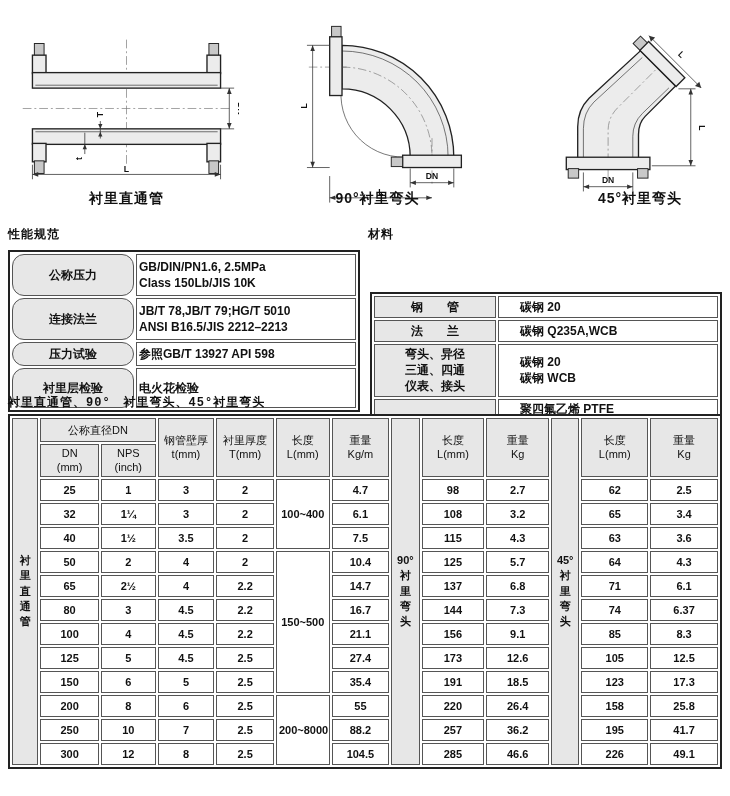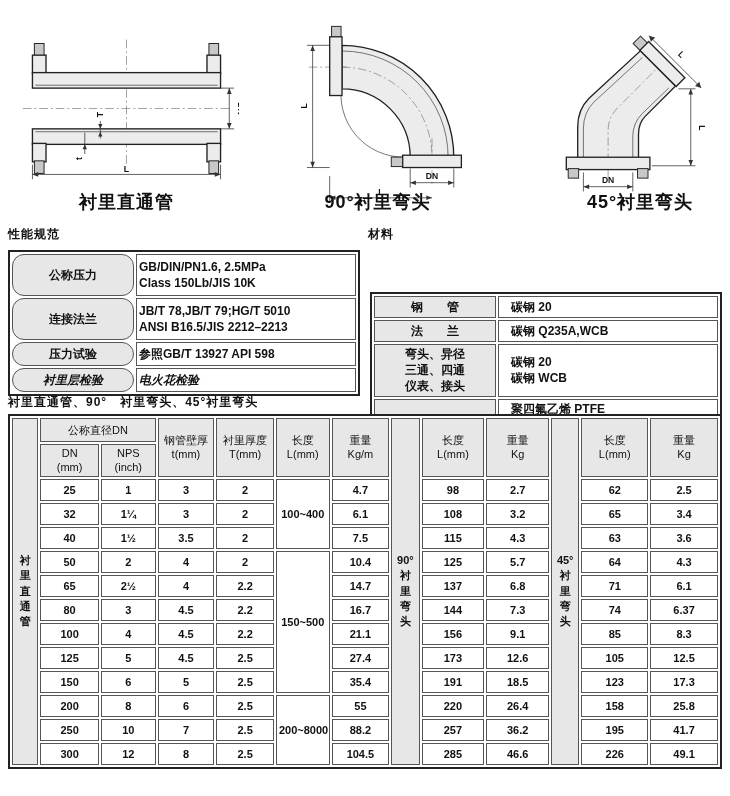--- a/index.html
+++ b/index.html
@@ -1,31 +1,31 @@
 <!DOCTYPE html>
 <html><head>
 <meta charset="utf-8">
 <style>
   html,body{margin:0;padding:0;background:#fff;}
   body{font-family:"Liberation Sans","DejaVu Sans",sans-serif;color:#111;}
   #page{position:relative;width:730px;height:796px;background:#fff;overflow:hidden;}
 
   
   .drawing{position:absolute;}
-  .dcap{position:absolute;top:190px;font-size:18px;font-weight:bold;text-align:center;letter-spacing:1px;}
+  .dcap{position:absolute;top:190px;font-size:14px;font-weight:bold;text-align:center;letter-spacing:1px;}
 
   
   .sec-title{position:absolute;font-size:12px;font-weight:bold;letter-spacing:1px;}
 
   
   table.boxed{border-collapse:separate;border-spacing:2px;border:2px solid #222;background:#fff;table-layout:fixed;}
   table.boxed td,table.boxed th{border:1px solid #555;padding:1px 2px;font-size:12px;vertical-align:middle;}
   table.boxed .lbl{background:#e7e7e7;font-weight:bold;text-align:center;}
   table.boxed .val{background:#fff;font-weight:bold;text-align:left;line-height:1.35;}
-  table.boxed .val.left{text-align:left;padding-left:12px;}
+  table.boxed .val.left{text-align:left;padding-left:21px;}
 
   #spec-table{position:absolute;left:8px;top:250px;width:352px;}
   #spec-table .lbl{width:116px;border-radius:12px;}
   #mat-table{position:absolute;left:370px;top:246px;width:352px;margin-top:46px;}
   #mat-table .lbl{width:116px;line-height:1.35;}
 
   
   #dim-table{position:absolute;left:8px;top:414px;width:714px;}
   #dim-table th{background:#e7e7e7;font-weight:normal;font-size:11px;line-height:1.3;text-align:center;}
   #dim-table td{font-size:11px;font-weight:bold;text-align:center;background:#fff;}
@@ -175,21 +175,21 @@
       <td class="val">GB/DIN/PN1.6, 2.5MPa<br>Class  150Lb/JIS 10K</td>
     </tr>
     <tr style="height:42px;">
       <td class="lbl">连接法兰</td>
       <td class="val">JB/T 78,JB/T 79;HG/T 5010<br>ANSI B16.5/JIS 2212–2213</td>
     </tr>
     <tr style="height:24px;">
       <td class="lbl">压力试验</td>
       <td class="val">参照GB/T  13927  API 598</td>
     </tr>
-    <tr style="height:24px;font-style:italic;">
+    <tr style="height:40px;">
       <td class="lbl">衬里层检验</td>
       <td class="val">电火花检验</td>
     </tr>
   </tbody>
     </table>
 
   <div class="sec-title" style="left:368px;top:226px;">材料</div>
   <table id="mat-table" class="boxed">
     <tbody>
         <tr style="height:22px;">
@@ -204,21 +204,21 @@
       <td class="lbl">弯头、异径<br>三通、四通<br>仪表、接头</td>
       <td class="val left">碳钢  20<br>碳钢  WCB</td>
     </tr>
     <tr style="height:46px;">
       <td class="lbl">衬里层材料</td>
       <td class="val left">聚四氟乙烯 PTFE<br>聚氯乙烯  PVC<br>聚丙烯  PP<br>聚乙烯  PE</td>
     </tr>
   </tbody>
     </table>
 
-  <div class="sec-title" style="left:8px;top:394px;">衬里直通管、90°　衬里弯头、45°衬里弯头</div>
+  <div class="sec-title" style="left:8px;top:394px;font-family:Liberation Mono, monospace;">衬里直通管、90°　衬里弯头、45°衬里弯头</div>
   <table id="dim-table" class="boxed">
     <colgroup>
       <col style="width:26px">
         <col style="width:58px">
         <col style="width:54px">
         <col style="width:56px">
       <col style="width:57px">
         <col style="width:53px">
         <col style="width:57px">
         <col style="width:28px">

